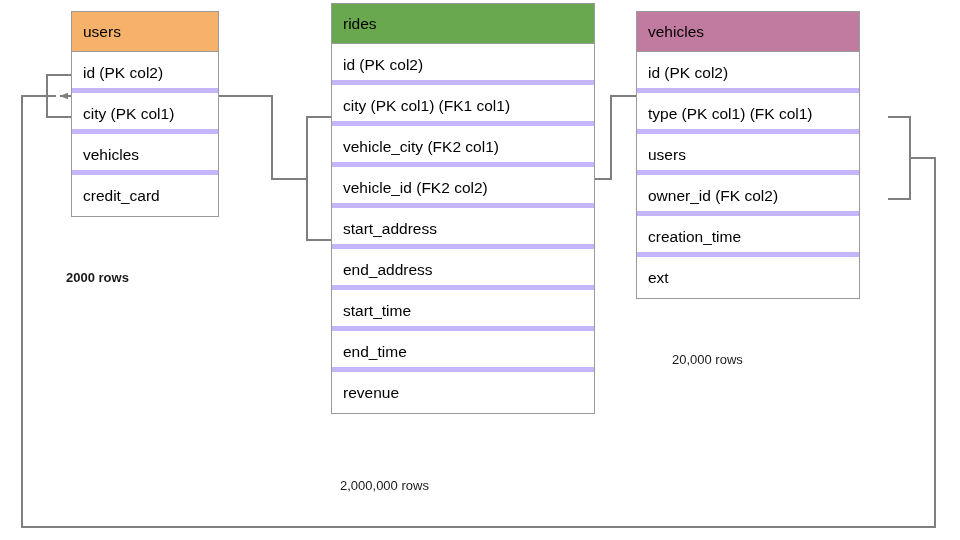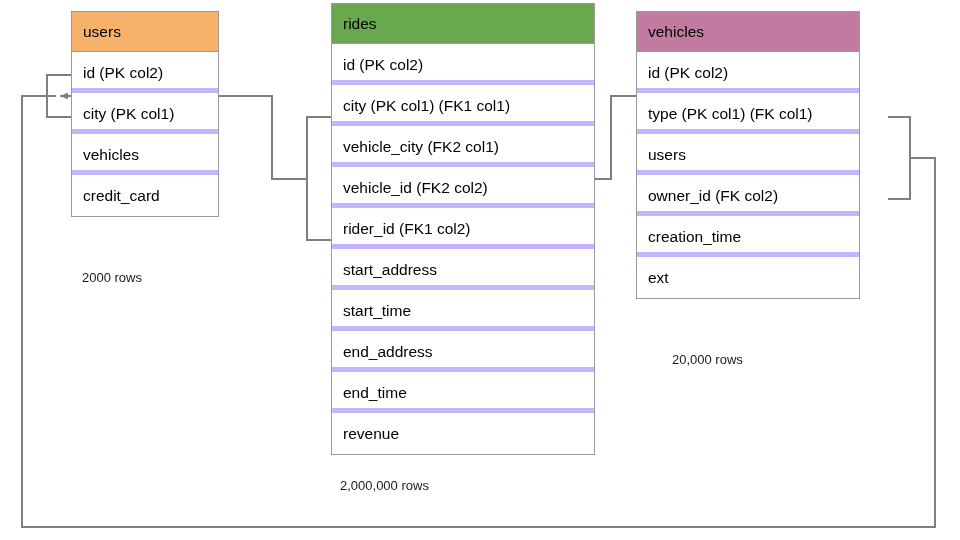--- a/index.html
+++ b/index.html
@@ -58,21 +58,21 @@
   }
   .row-count {
     position: absolute;
     font-size: 13px;
     color: #1a1a1a;
     white-space: nowrap;
   }
   #users-entity   { left: 71px;  top: 11px; width: 148px; }
   #rides-entity   { left: 331px; top: 3px; width: 264px; }
   #vehicles-entity{ left: 636px; top: 11px; width: 224px; }
-  #users-rowcount    { left: 82px;  top: 270px; }
+  #users-rowcount    { left: 66px;  top: 270px; font-weight: bold; }
   #rides-rowcount    { left: 340px; top: 478px; }
   #vehicles-rowcount { left: 672px; top: 352px; }
 </style>
 </head>
 <body>
 
 <div id="canvas">
 
   <svg id="connectors" viewBox="0 0 960 540" width="960" height="540" xmlns="http://www.w3.org/2000/svg">
     <defs>
@@ -117,24 +117,23 @@
   <div class="row-count" id="users-rowcount">2000 rows</div>
 
   <div class="entity" id="rides-entity">
     <div class="entity-header" style="background:#6aa84f">
       <span>rides</span>
     </div>
     <div class="entity-row">id (PK col2)</div>
     <div class="entity-row">city (PK col1) (FK1 col1)</div>
     <div class="entity-row">vehicle_city (FK2 col1)</div>
     <div class="entity-row">vehicle_id (FK2 col2)</div>
-    <div class="entity-row">rider_id (FK1 col2)</div>
     <div class="entity-row">start_address</div>
+    <div class="entity-row">end_address</div>
     <div class="entity-row">start_time</div>
-    <div class="entity-row">end_address</div>
     <div class="entity-row">end_time</div>
     <div class="entity-row last">revenue</div>
   </div>
   <div class="row-count" id="rides-rowcount">2,000,000 rows</div>
 
   <div class="entity" id="vehicles-entity">
     <div class="entity-header" style="background:#c27ba0">
       <span>vehicles</span>
     </div>
     <div class="entity-row">id (PK col2)</div>

